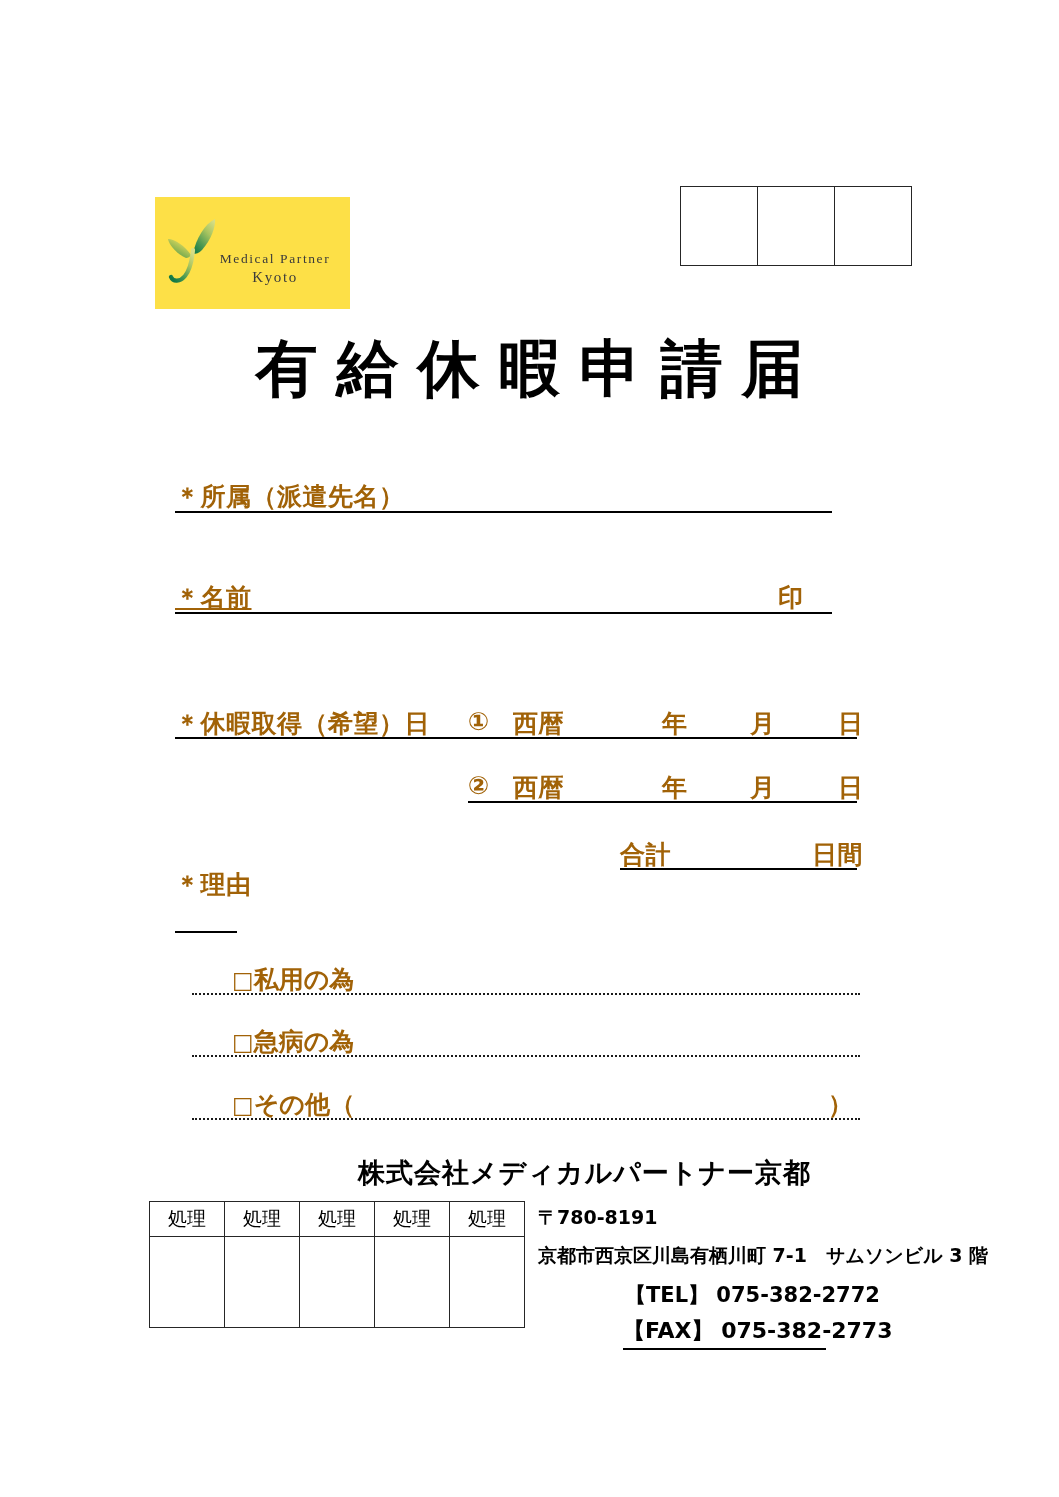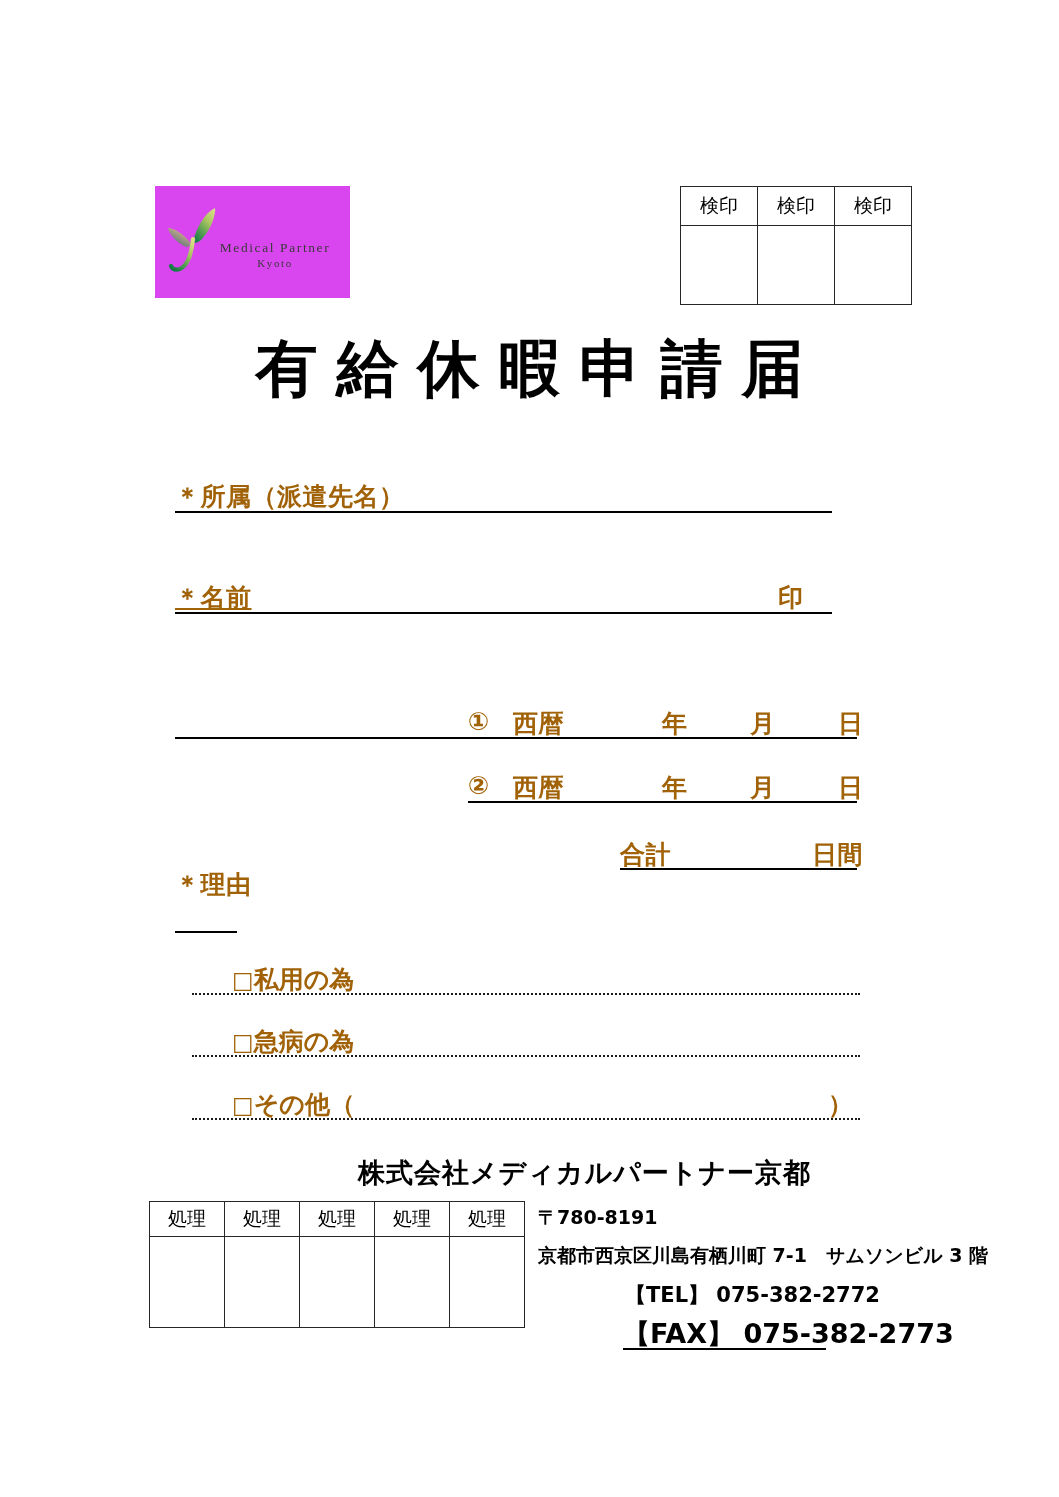--- a/index.html
+++ b/index.html
@@ -16,24 +16,24 @@
     width: 1059px;
     height: 1497px;
     background: #ffffff;
     overflow: hidden;
   }
 
   
   #logo-block {
     position: absolute;
     left: 155px;
-    top: 186px;
+    top: 197px;
     width: 195px;
     height: 112px;
-    background: #d946ef;
+    background: #fde047;
   }
   #logo-mark {
     position: absolute;
     left: 8px;
     top: 13px;
     width: 58px;
     height: 80px;
   }
   #logo-text {
     position: absolute;
@@ -45,21 +45,21 @@
     color: #3b3b3b;
   }
   .logo-line1 {
     font-family: "Liberation Serif", "DejaVu Serif", serif;
     font-size: 13.5px;
     letter-spacing: 1.6px;
     white-space: nowrap;
   }
   .logo-line2 {
     font-family: "Liberation Serif", "DejaVu Serif", serif;
-    font-size: 11px;
+    font-size: 15px;
     letter-spacing: 1.6px;
     white-space: nowrap;
   }
 
   
   #seal-table {
     position: absolute;
     left: 680px;
     top: 186px;
     border-collapse: collapse;
@@ -157,21 +157,21 @@
     font-size: 27px;
     letter-spacing: 1px;
     padding-left: 110px;
     box-sizing: border-box;
   }
   #postal { left: 538px; top: 1205px; font-size: 19px; }
   #address { left: 538px; top: 1243px; font-size: 19px; }
   #tel { left: 625px; top: 1281px; font-size: 21px; }
   #fax-wrap {
     left: 623px; top: 1316px;
-    font-size: 27px;
+    font-size: 22px;
   }
   #fax-rule { left: 623px; top: 1348px; width: 203px; border-top: 2px solid #000; }
 </style>
 </head>
 <body>
 
 <div id="page">
 
   <div id="logo-block">
     <svg id="logo-mark" viewBox="0 0 58 80">
@@ -191,42 +191,38 @@
       <path d="M30 40 C29 50 27 60 22 66 C17 72 10 72 8 67" fill="none" stroke="url(#leafGrad)" stroke-width="4.2" stroke-linecap="round"></path>
     </svg>
     <div id="logo-text">
       <div class="logo-line1">Medical Partner</div>
       <div class="logo-line2">Kyoto</div>
     </div>
   </div>
 
   <table id="seal-table">
     <tbody>
-        <tr class="head">
-      <td>検印</td>
-      <td>検印</td>
-      <td>検印</td>
-    </tr>
     <tr class="body">
       <td></td>
       <td></td>
       <td></td>
     </tr>
   </tbody>
     </table>
 
   <div id="doc-title">有給休暇申請届</div>
 
   <div class="abs jp field-label" style="left:175px; top:480px;">＊所属（派遣先名）</div>
   <div class="rule" style="left:175px; top:511px; width:657px;"></div>
 
   <div class="abs jp field-label" style="left:175px; top:581px;text-decoration:underline;">＊名前</div>
   <div class="abs jp field-label" style="left:778px; top:581px;">印</div>
   <div class="rule" style="left:175px; top:612px; width:657px;"></div>
 
+  <div class="abs jp field-label" style="left:175px; top:707px;">＊休暇取得（希望）日</div>
 
   <div class="abs jp field-label" style="left:468px; top:707px;">①</div>
   <div class="abs jp field-label" style="left:513px; top:707px;">西暦</div>
   <div class="abs jp field-label" style="left:662px; top:707px;">年</div>
   <div class="abs jp field-label" style="left:750px; top:707px;">月</div>
   <div class="abs jp field-label" style="left:838px; top:707px;">日</div>
   <div class="rule" style="left:175px; top:737px; width:682px;"></div>
 
   <div class="abs jp field-label" style="left:468px; top:771px;">②</div>
   <div class="abs jp field-label" style="left:513px; top:771px;">西暦</div>

